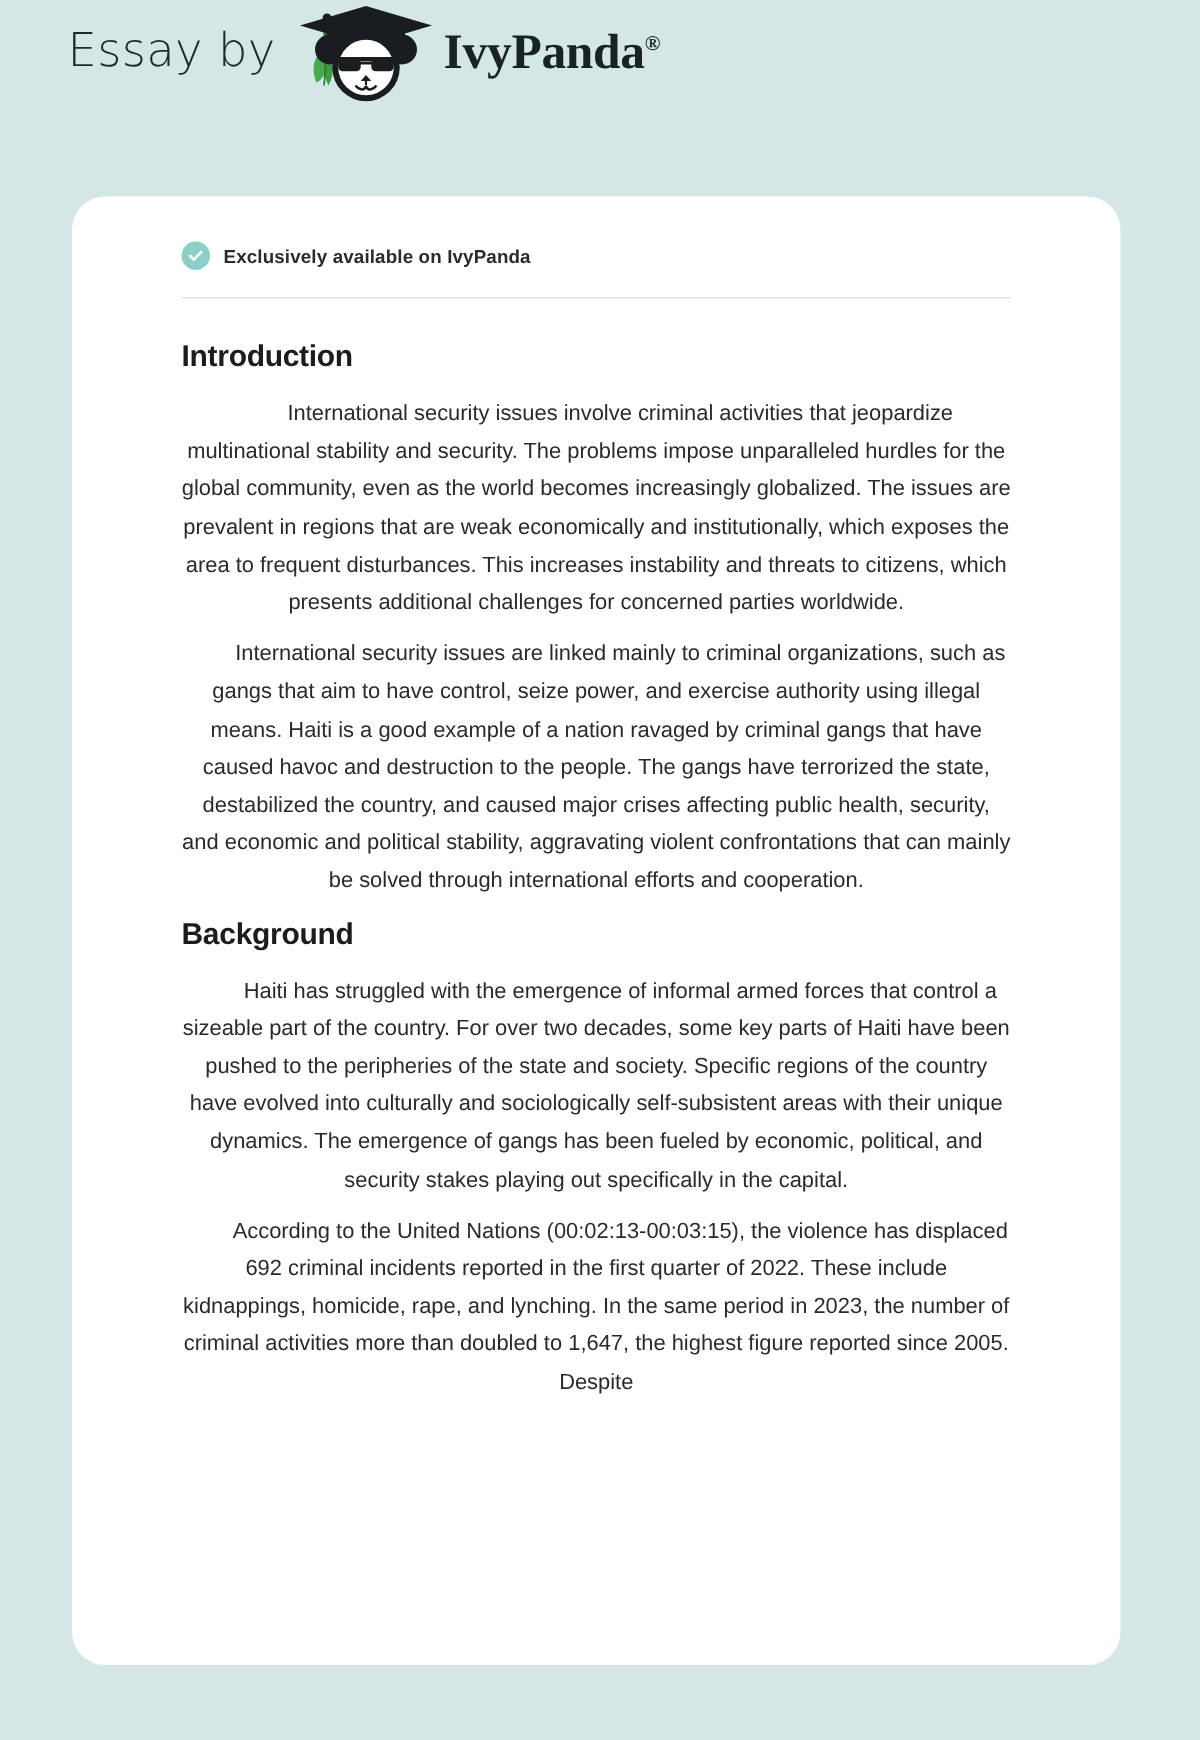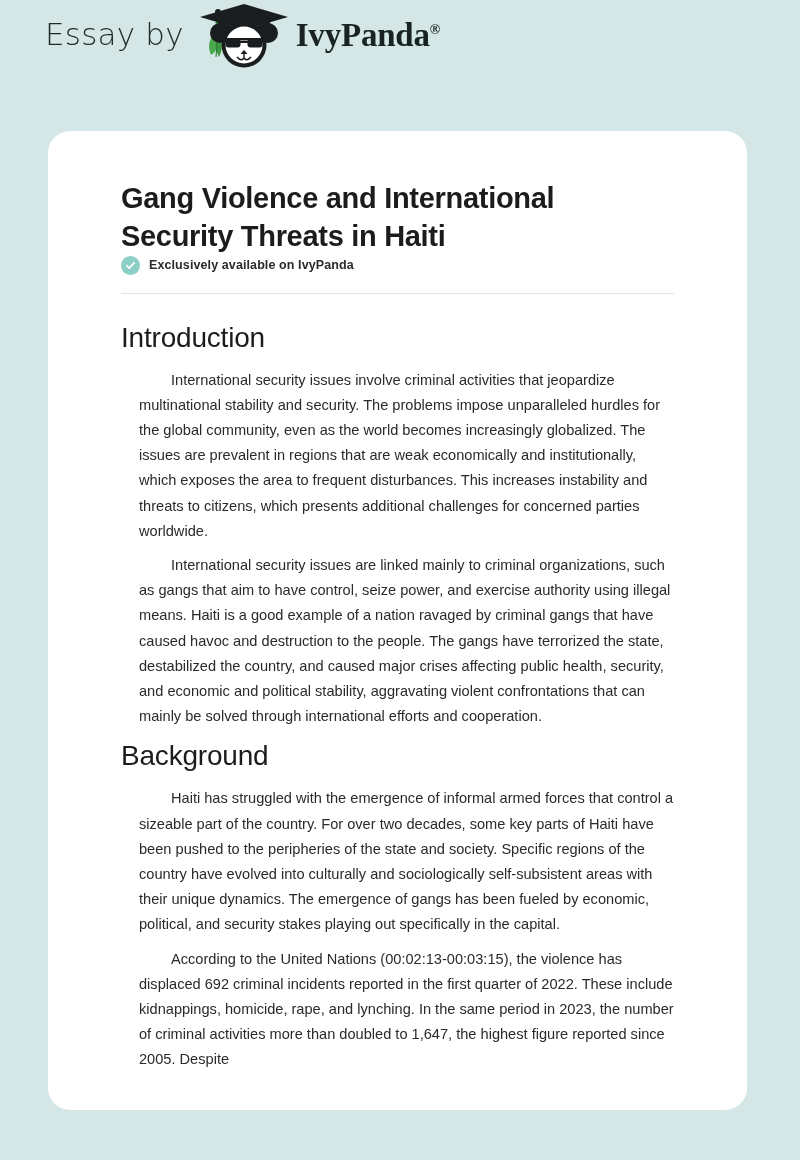--- a/index.html
+++ b/index.html
@@ -110,36 +110,36 @@
 
   .divider {
     height: 1px;
     background: #e2e2e2;
     margin-top: 18px;
     width: 100%;
   }
 
   .section-heading {
     font-family: "Liberation Sans", sans-serif;
-    font-size: 28px;
-    font-weight: normal;
+    font-size: 20px;
+    font-weight: bold;
     color: #1c1c1c;
     margin: 28px 0 14px 0;
     letter-spacing: -0.2px;
   }
   .section-heading.tight { margin-top: 11px; }
 
   .body-para {
     font-family: "Liberation Sans", sans-serif;
     font-size: 14.6px;
     line-height: 25.2px;
     color: #2a2a2a;
-    margin: 0 0 9px 18px;
+    margin: 0 0 9px 0;
     text-indent: 32px;
-    text-align: left;
+    text-align: center;
   }
 </style>
 </head>
 <body>
 
 <div class="site-header">
   <div class="brand-row">
     <span class="essay-by">Essay by</span>
 
     <span class="logo-mark">
@@ -179,21 +179,20 @@
 
     <span class="brand-word">
       <span>IvyPanda</span><span class="reg">®</span>
     </span>
   </div>
 </div>
 
 <div class="essay-card">
   <div class="essay-card-inner">
 
-    <h1 class="essay-title">Gang Violence and International Security Threats in Haiti</h1>
 
     <div class="exclusive-badge">
       <span class="check-circle">
         <svg width="11" height="11" viewBox="0 0 12 12" xmlns="http://www.w3.org/2000/svg">
           <path d="M2 6.2 L4.6 8.8 L10 3.2" stroke="#ffffff" stroke-width="1.9" fill="none" stroke-linecap="round" stroke-linejoin="round"></path>
         </svg>
       </span>
       <span class="exclusive-label">Exclusively available on IvyPanda</span>
     </div>
 

